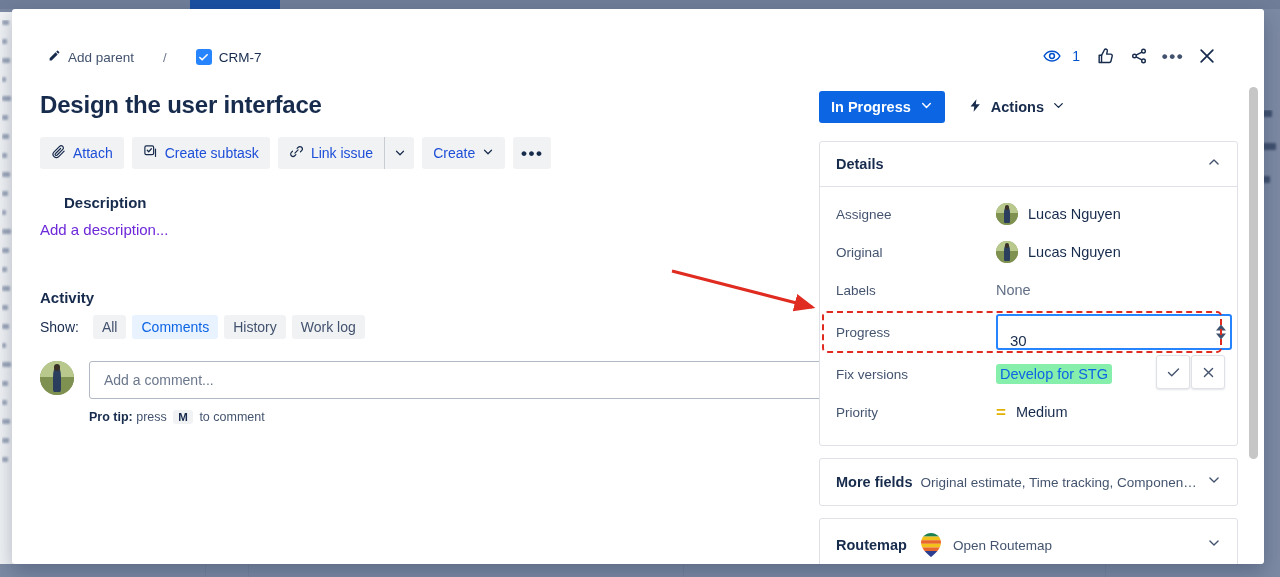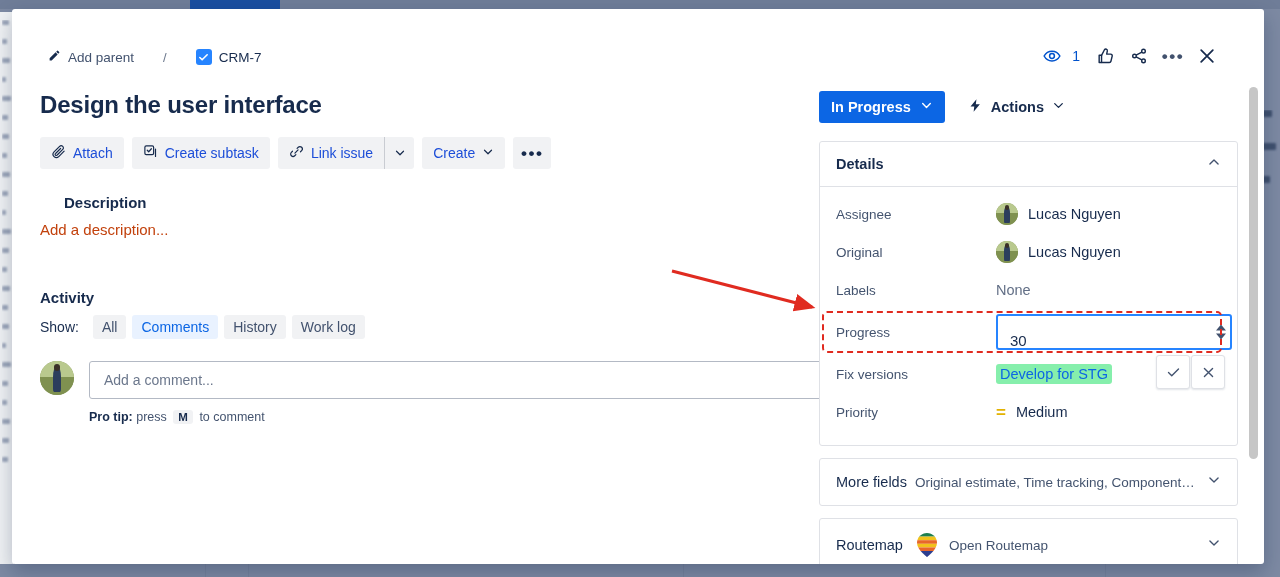--- a/index.html
+++ b/index.html
@@ -139,21 +139,21 @@
   }
   .dots { letter-spacing: 1.5px; font-size: 17px; line-height: 1; font-weight: 700; }
 
   
   .sec-heading {
     position: absolute; font-size: 15px; font-weight: 700; color: #172b4d;
   }
   .desc-heading { left: 28px; top: 185px; margin-left: 24px; }
   .desc-placeholder {
     position: absolute; left: 28px; top: 212px;
-    font-size: 15px; color: #c2410c; cursor: text;
+    font-size: 15px; color: #6d28d9; cursor: text;
   }
 
   
   .act-heading { left: 28px; top: 280px; }
   .activity-row {
     position: absolute; left: 28px; top: 305px; right: 36px;
     display: flex; align-items: center;
   }
   .show-label { font-size: 14px; color: #172b4d; margin-right: 14px; }
   .filter-btn {
@@ -285,21 +285,21 @@
     border: 1px solid #dfe1e6; border-radius: 3px;
     display: flex; align-items: center; justify-content: center;
     cursor: pointer; color: #42526e;
     box-shadow: 0 1px 2px rgba(9,30,66,.12);
   }
 
   
   .collapsed-head {
     display: flex; align-items: center; padding: 14px 16px; cursor: pointer;
   }
-  .collapsed-title { font-size: 14.5px; font-weight: 400; color: #172b4d; white-space: nowrap; }
+  .collapsed-title { font-size: 14.5px; font-weight: 700; color: #172b4d; white-space: nowrap; }
   .collapsed-sub {
     font-size: 13.5px; color: #44546f; margin-left: 8px;
     overflow: hidden; text-overflow: ellipsis; white-space: nowrap; flex: 1;
   }
   .routemap-sub { font-size: 13.5px; color: #44546f; margin-left: 12px; flex: 1; }
   .chev { color: #42526e; flex: none; margin-left: 8px; }
 
   .pin {
     width: 20px; height: 24px; flex: none; margin-left: 14px;
   }

